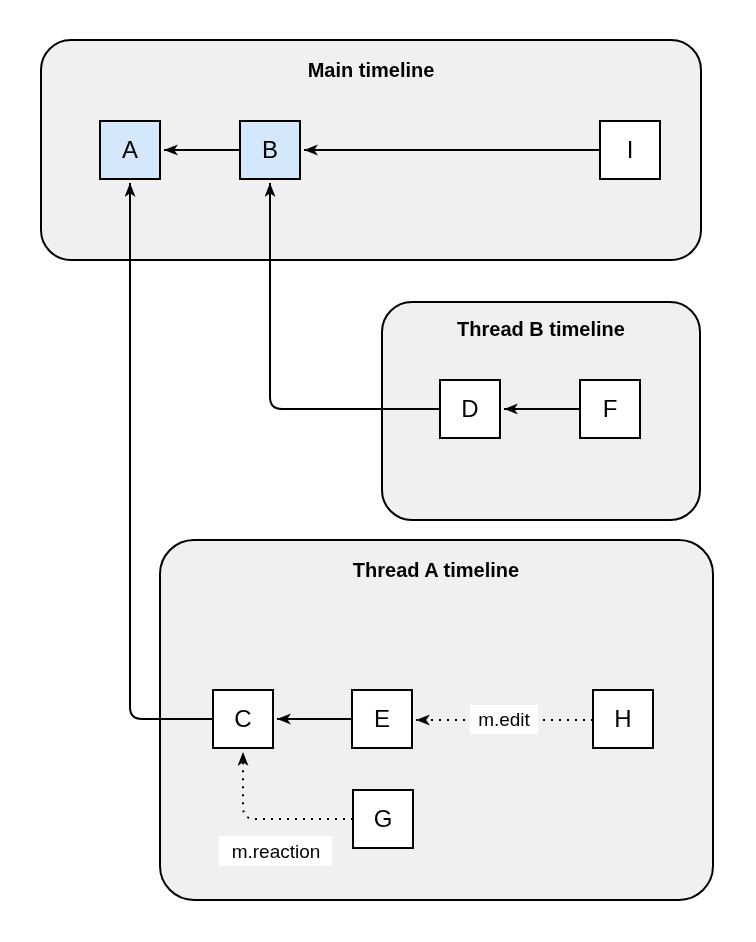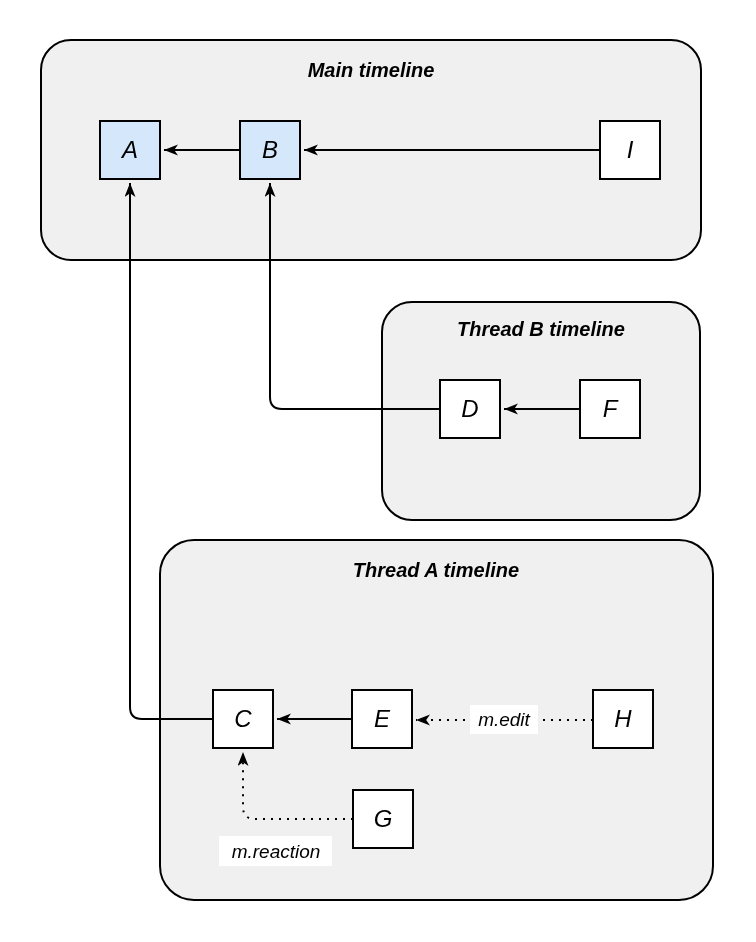--- a/index.html
+++ b/index.html
@@ -8,21 +8,20 @@
     background: #ffffff;
     width: 756px;
     height: 942px;
     font-family: "Liberation Sans", "DejaVu Sans", sans-serif;
   }
   .stage {
     position: relative;
     width: 756px;
     height: 830px;
     background: #ffffff;
-    font-style: italic;
   }
   svg { display: block; }
   .container-box {
     fill: #f0f0f0;
     stroke: #000000;
     stroke-width: 2;
   }
   .container-title {
     font-size: 20px;
     font-weight: bold;

